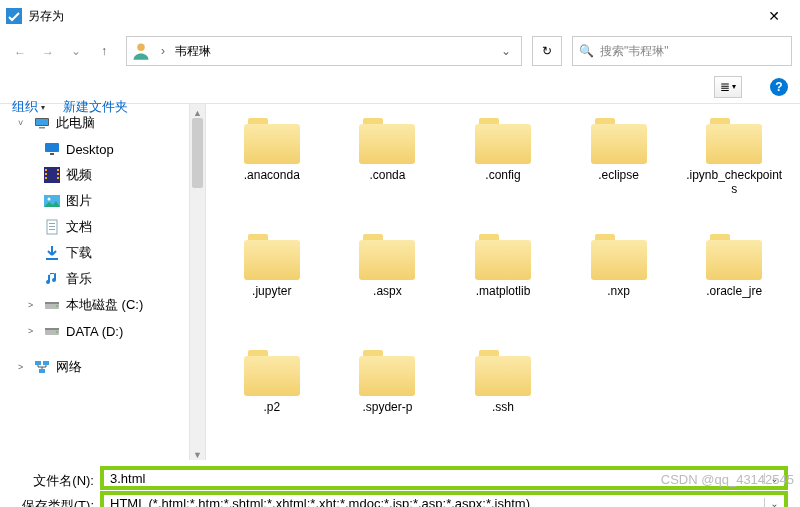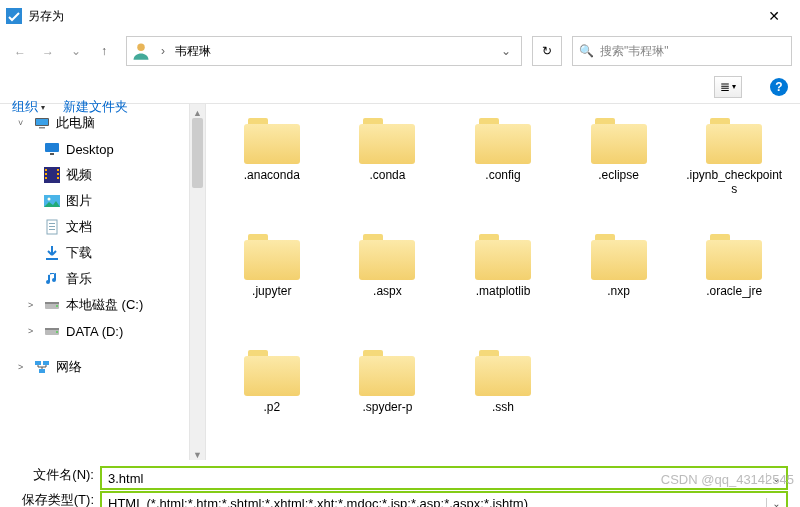--- a/index.html
+++ b/index.html
@@ -43,23 +43,23 @@
   .scroll-gutter .thumb { position:absolute; top:0; left:2px; right:2px; height:70px; background:#ccc; border-radius:2px; }
 
   .files { flex: 1; padding: 14px 10px; display: grid; grid-template-columns: repeat(5, 1fr); grid-auto-rows: 112px; gap: 4px 4px; overflow: hidden; }
   .file { display: flex; flex-direction: column; align-items: center; justify-content: flex-start; text-align: center; }
   .folder { width: 56px; height: 46px; position: relative; margin-bottom: 4px; }
   .folder::before { content: ""; position: absolute; top: 0; left: 4px; width: 20px; height: 8px; background: #f5d97a; border-radius: 2px 2px 0 0; }
   .folder::after { content: ""; position: absolute; top: 6px; left: 0; right: 0; bottom: 0; background: linear-gradient(#fce9a8, #f3d06e); border-radius: 3px; }
   .fname { font-size: 12px; max-width: 100px; word-break: break-all; line-height: 1.2; }
 
   .bottom { padding: 6px 12px 4px; }
-  .brow { display: flex; align-items: flex-start; margin-bottom: 1px; }
+  .brow { display: flex; align-items: flex-end; margin-bottom: 1px; }
   .blabel { width: 88px; text-align: right; font-size: 13px; padding-right: 6px; }
-  .bfield { flex: 1; height: 24px; border: 2px solid #84cc16; display: flex; align-items: center; }
+  .bfield { flex: 1; height: 24px; border: 4px solid #84cc16; display: flex; align-items: center; }
   .bfield input { border: 0; outline: 0; flex: 1; font-size: 13px; padding: 0 6px; background: transparent; }
   .bfield .dd { width: 20px; text-align: center; color: #555; border-left: 1px solid #ccc; font-size: 10px; }
 
   .watermark { position: absolute; right: 6px; bottom: 20px; color: #bbb; font-size: 13px; pointer-events: none; }
 </style>
 </head>
 <body>
 
 <div class="titlebar">
   <span class="app-icon">

